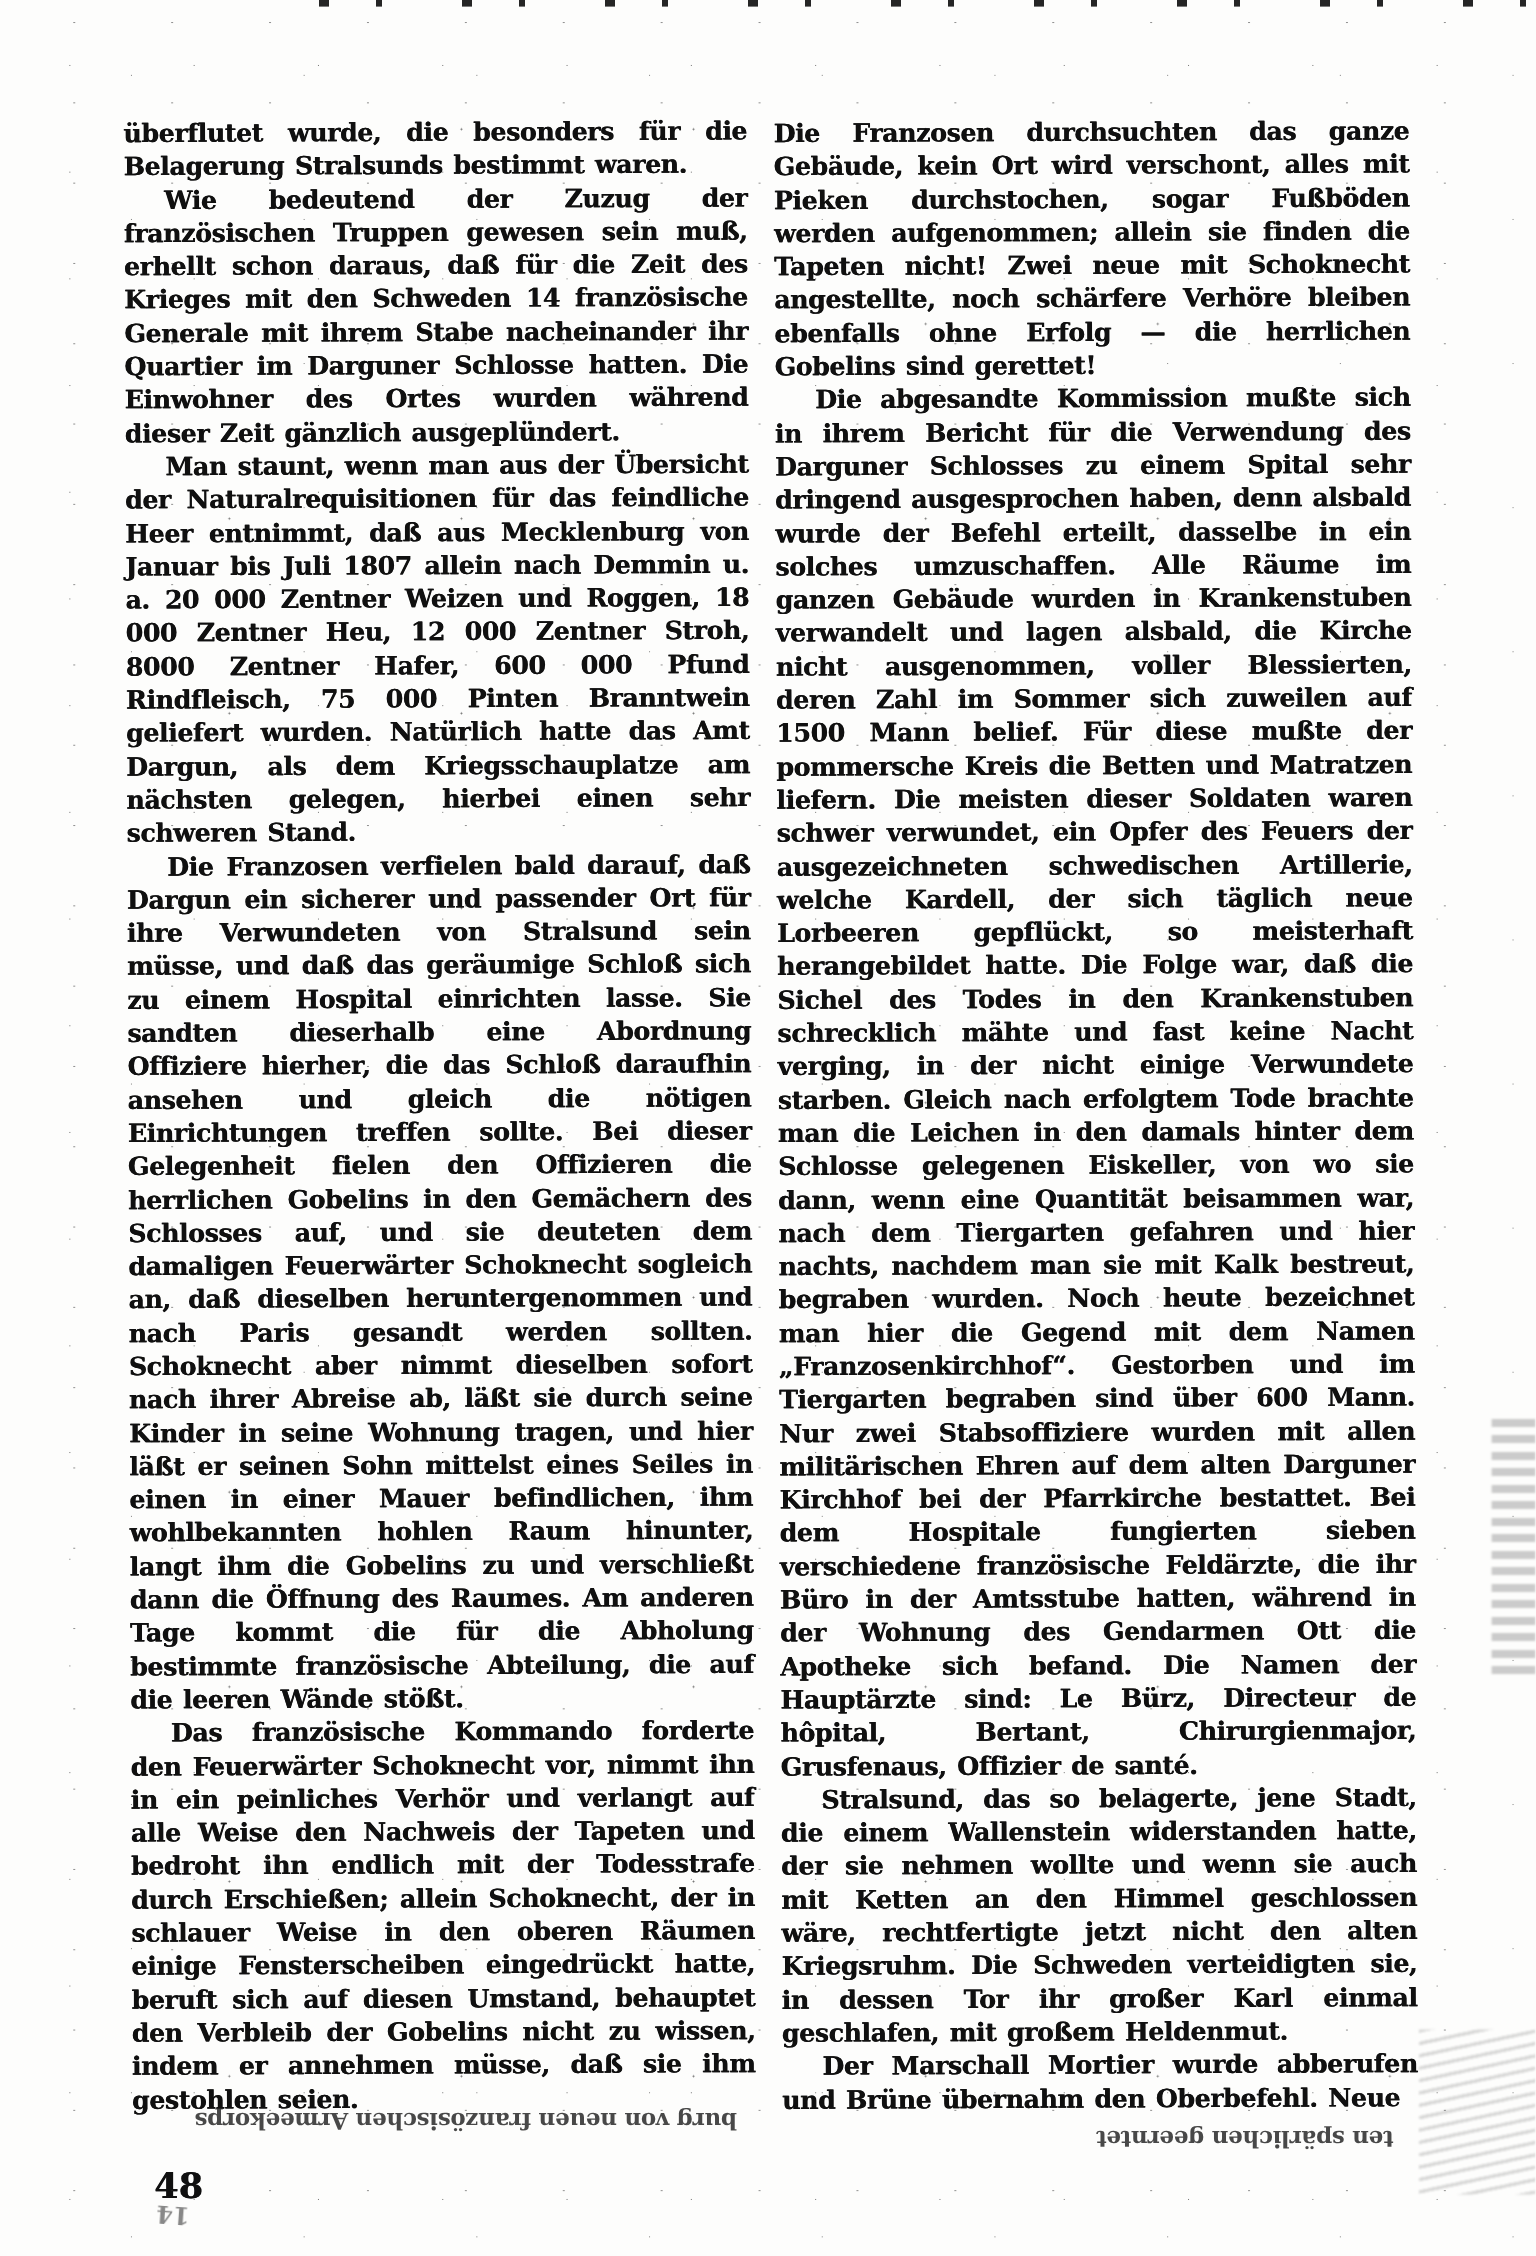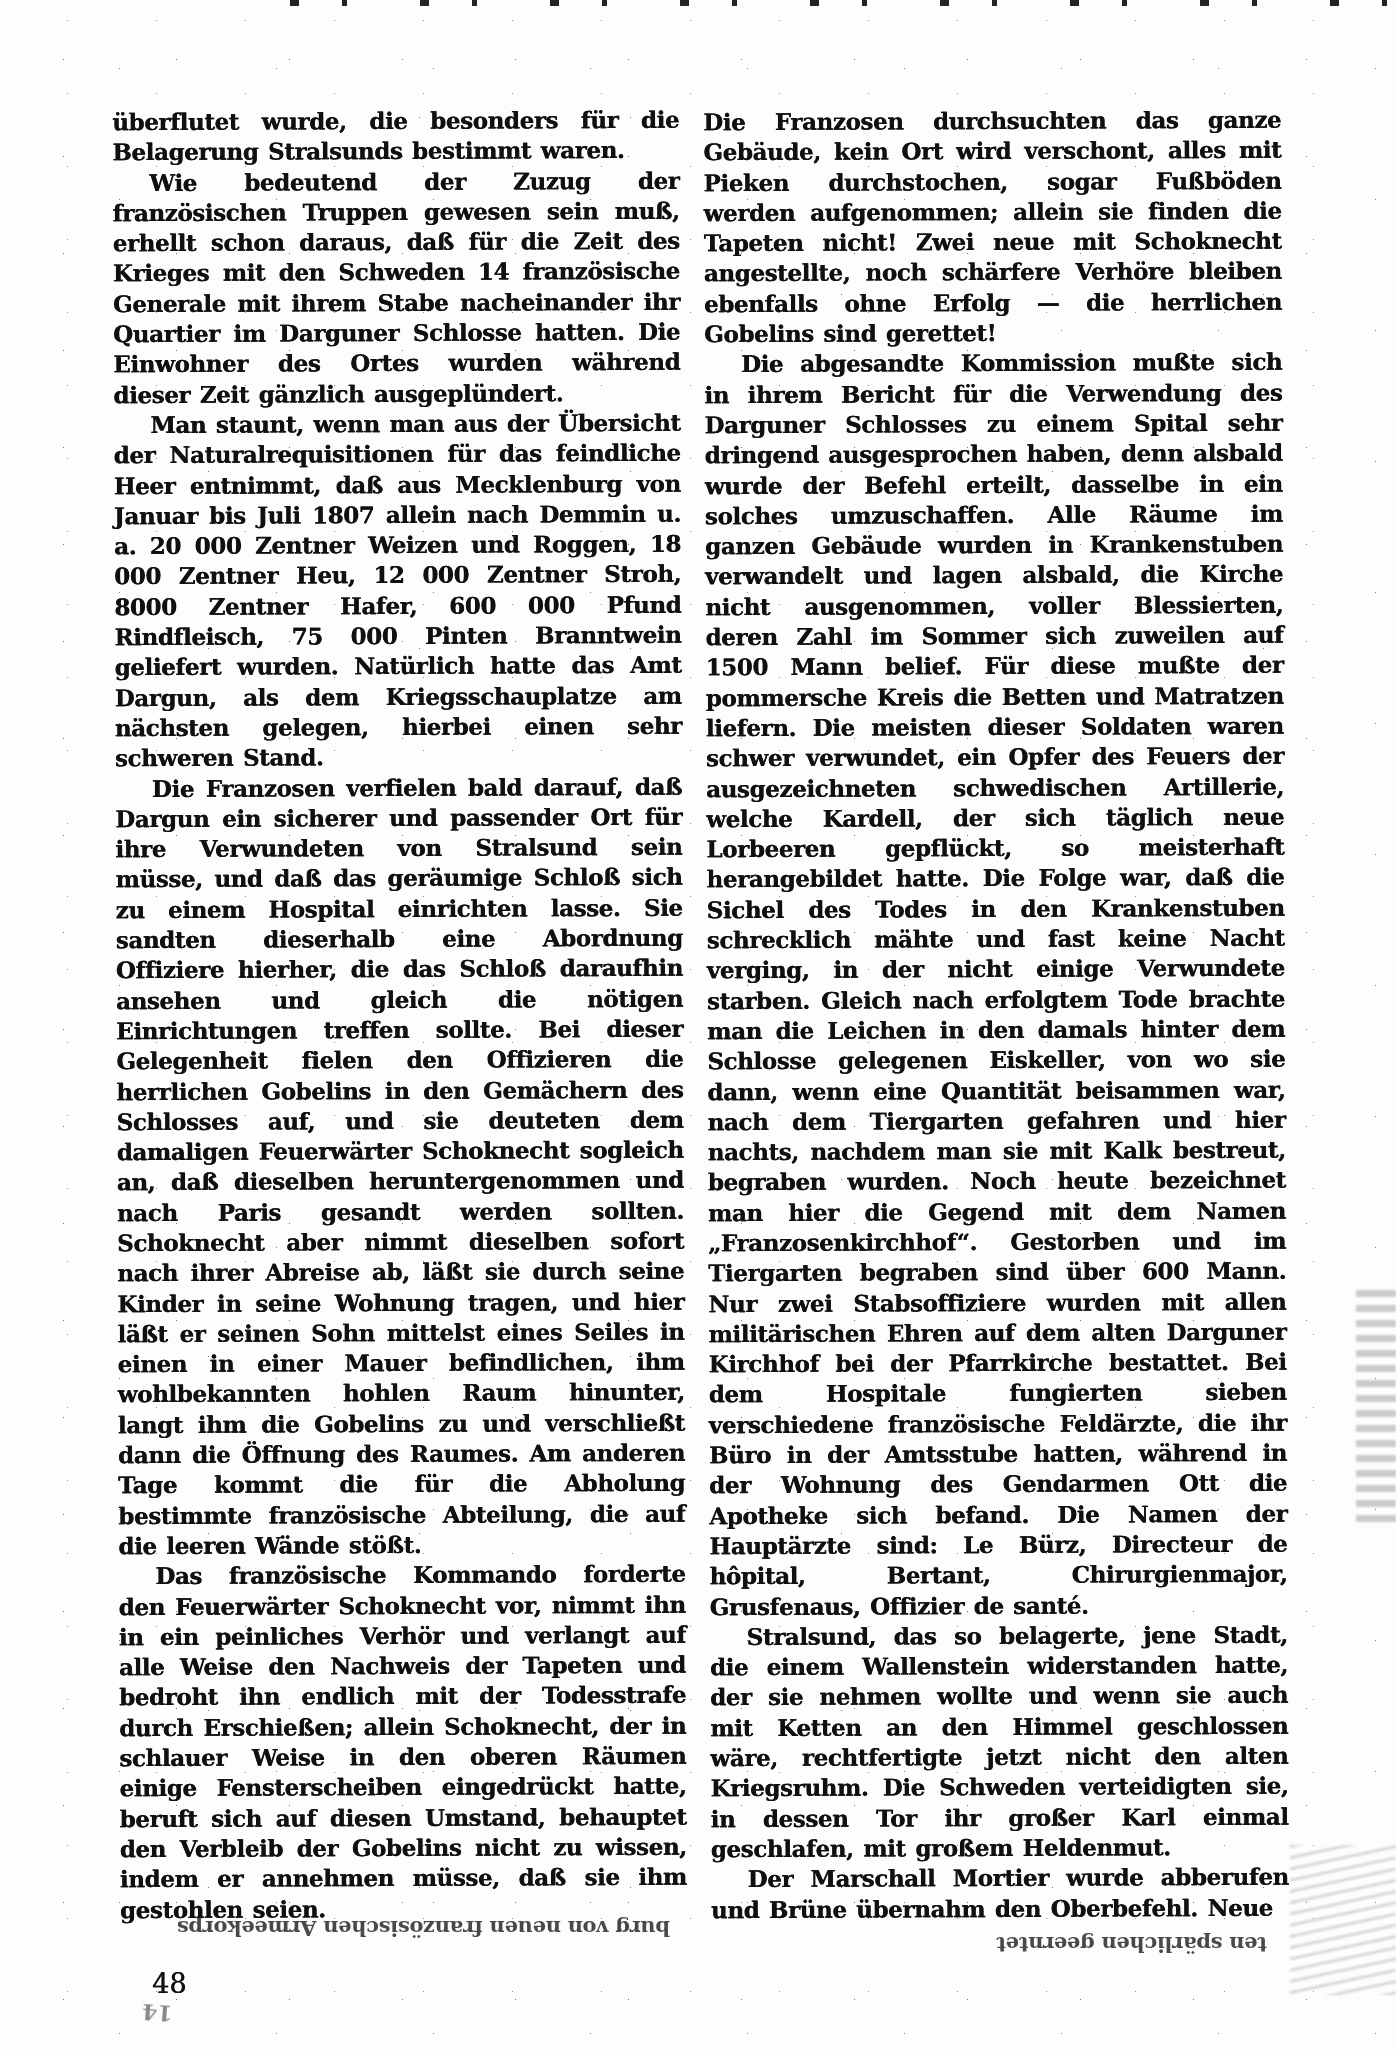--- a/index.html
+++ b/index.html
@@ -42,22 +42,22 @@
   .para:first-child { text-indent:0; }
   .bleed {
     position:absolute; color:#1c1c1c; opacity:.8;
     font-size:21px; font-weight:bold; letter-spacing:-0.3px;
     transform: rotate(180deg); white-space:nowrap; overflow:hidden;
     filter: blur(.3px);
   }
   .bleed-left  { left:150px; top:1916px; width:520px; }
   .bleed-right { left:707px; top:1932px; width:560px; }
   .page-number {
-    position:absolute; left:152px; top:1968px;
-    font-size:27px; font-weight:normal; color:var(--ink);
+    position:absolute; left:140px; top:1968px;
+    font-size:32px; font-weight:bold; color:var(--ink);
     text-shadow:.5px 0 0 currentColor;
   }
   .page-number-ghost {
     position:absolute; left:142px; top:2000px;
     font-size:22px; font-weight:bold; color:#2a2a2a; opacity:.55;
     transform: rotate(184deg); filter: blur(.4px);
   }
   .right-edge-artifact {
     position:absolute; left:1356px; top:1290px; width:40px; height:235px;
     background: repeating-linear-gradient(180deg, rgba(100,100,100,.32) 0 7px, transparent 7px 15px);

